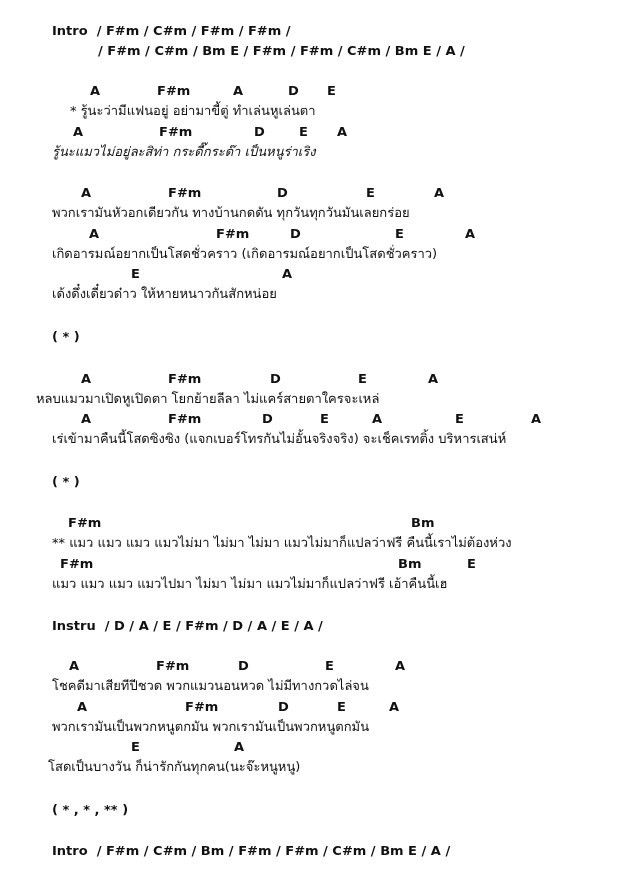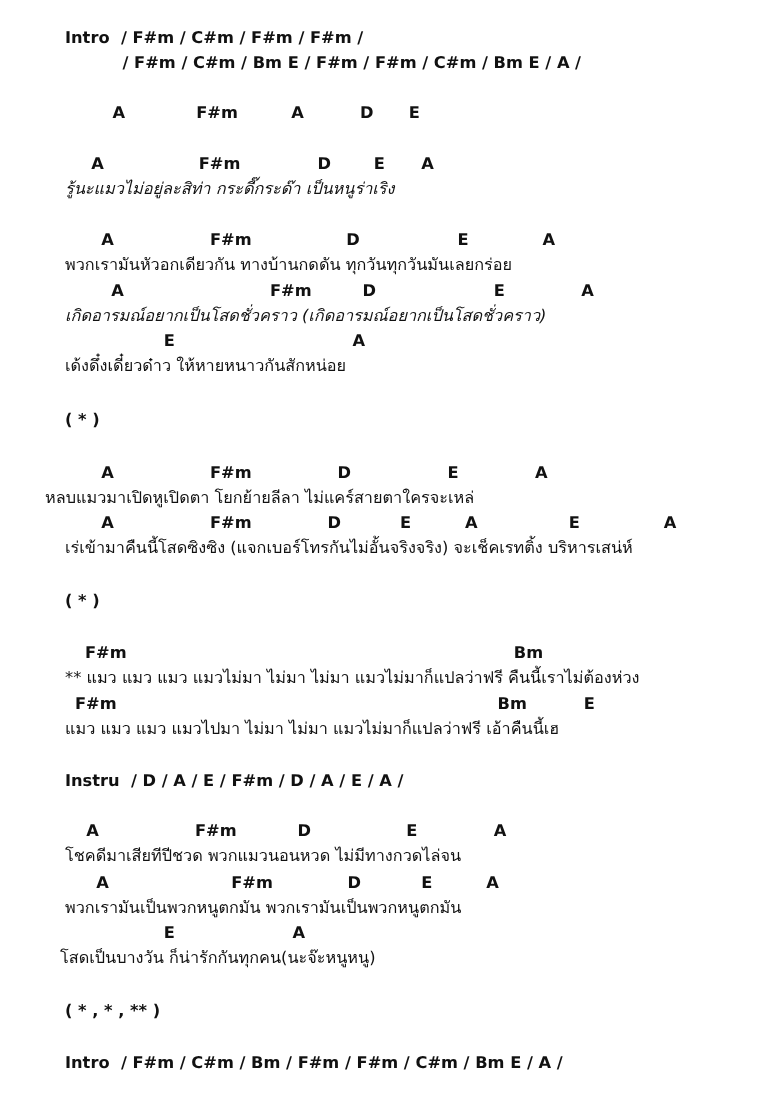--- a/index.html
+++ b/index.html
@@ -20,20 +20,21 @@
   <div class="line bold" style="left:52px; top:23px;">Intro  / F#m / C#m / F#m / F#m /</div>
   <div class="line bold" style="left:98px; top:43px;">/ F#m / C#m / Bm E / F#m / F#m / C#m / Bm E / A /</div>
 
   <div class="chordrow" style="top:83px;">
       <span class="chord" style="left: 90px; top: 0px;">A</span>
       <span class="chord" style="left: 157px; top: 0px;">F#m</span>
       <span class="chord" style="left: 233px; top: 0px;">A</span>
       <span class="chord" style="left: 288px; top: 0px;">D</span>
       <span class="chord" style="left: 327px; top: 0px;">E</span>
     </div>
+  <div class="line lyric" style="left:70px; top:103px;">* รู้นะว่ามีแฟนอยู่ อย่ามาขี้ตู่ ทำเล่นหูเล่นตา</div>
   <div class="chordrow" style="top:124px;">
       <span class="chord" style="left: 73px; top: 0px;">A</span>
       <span class="chord" style="left: 159px; top: 0px;">F#m</span>
       <span class="chord" style="left: 254px; top: 0px;">D</span>
       <span class="chord" style="left: 299px; top: 0px;">E</span>
       <span class="chord" style="left: 337px; top: 0px;">A</span>
     </div>
   <div class="line lyric" style="left:52px; top:144px;font-style:italic;">รู้นะแมวไม่อยู่ละสิท่า กระดี๊กระด๊า เป็นหนูร่าเริง</div>
 
   <div class="chordrow" style="top:185px;">
@@ -44,21 +45,21 @@
       <span class="chord" style="left: 434px; top: 0px;">A</span>
     </div>
   <div class="line lyric" style="left:52px; top:205px;">พวกเรามันหัวอกเดียวกัน ทางบ้านกดดัน ทุกวันทุกวันมันเลยกร่อย</div>
   <div class="chordrow" style="top:226px;">
       <span class="chord" style="left: 89px; top: 0px;">A</span>
       <span class="chord" style="left: 216px; top: 0px;">F#m</span>
       <span class="chord" style="left: 290px; top: 0px;">D</span>
       <span class="chord" style="left: 395px; top: 0px;">E</span>
       <span class="chord" style="left: 465px; top: 0px;">A</span>
     </div>
-  <div class="line lyric" style="left:52px; top:246px;font-style:italic;">เกิดอารมณ์อยากเป็นโสดชั่วคราว (เกิดอารมณ์อยากเป็นโสดชั่วคราว)</div>
+  <div class="line lyric" style="left:52px; top:246px;">เกิดอารมณ์อยากเป็นโสดชั่วคราว (เกิดอารมณ์อยากเป็นโสดชั่วคราว)</div>
   <div class="chordrow" style="top:266px;">
       <span class="chord" style="left: 131px; top: 0px;">E</span>
       <span class="chord" style="left: 282px; top: 0px;">A</span>
     </div>
   <div class="line lyric" style="left:52px; top:286px;">เด้งดึ๋งเดี๋ยวด๋าว ให้หายหนาวกันสักหน่อย</div>
 
   <div class="line bold" style="left:52px; top:329px;">( * )</div>
 
   <div class="chordrow" style="top:371px;">
       <span class="chord" style="left: 81px; top: 0px;">A</span>

